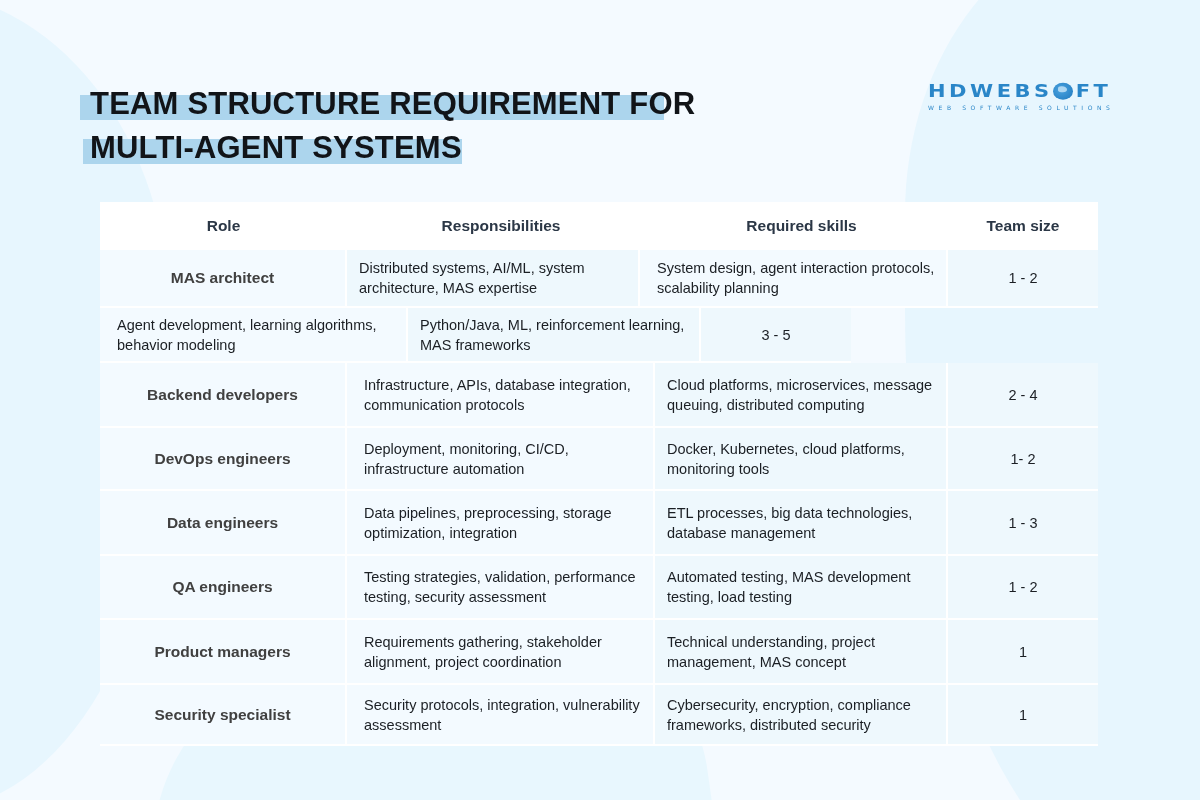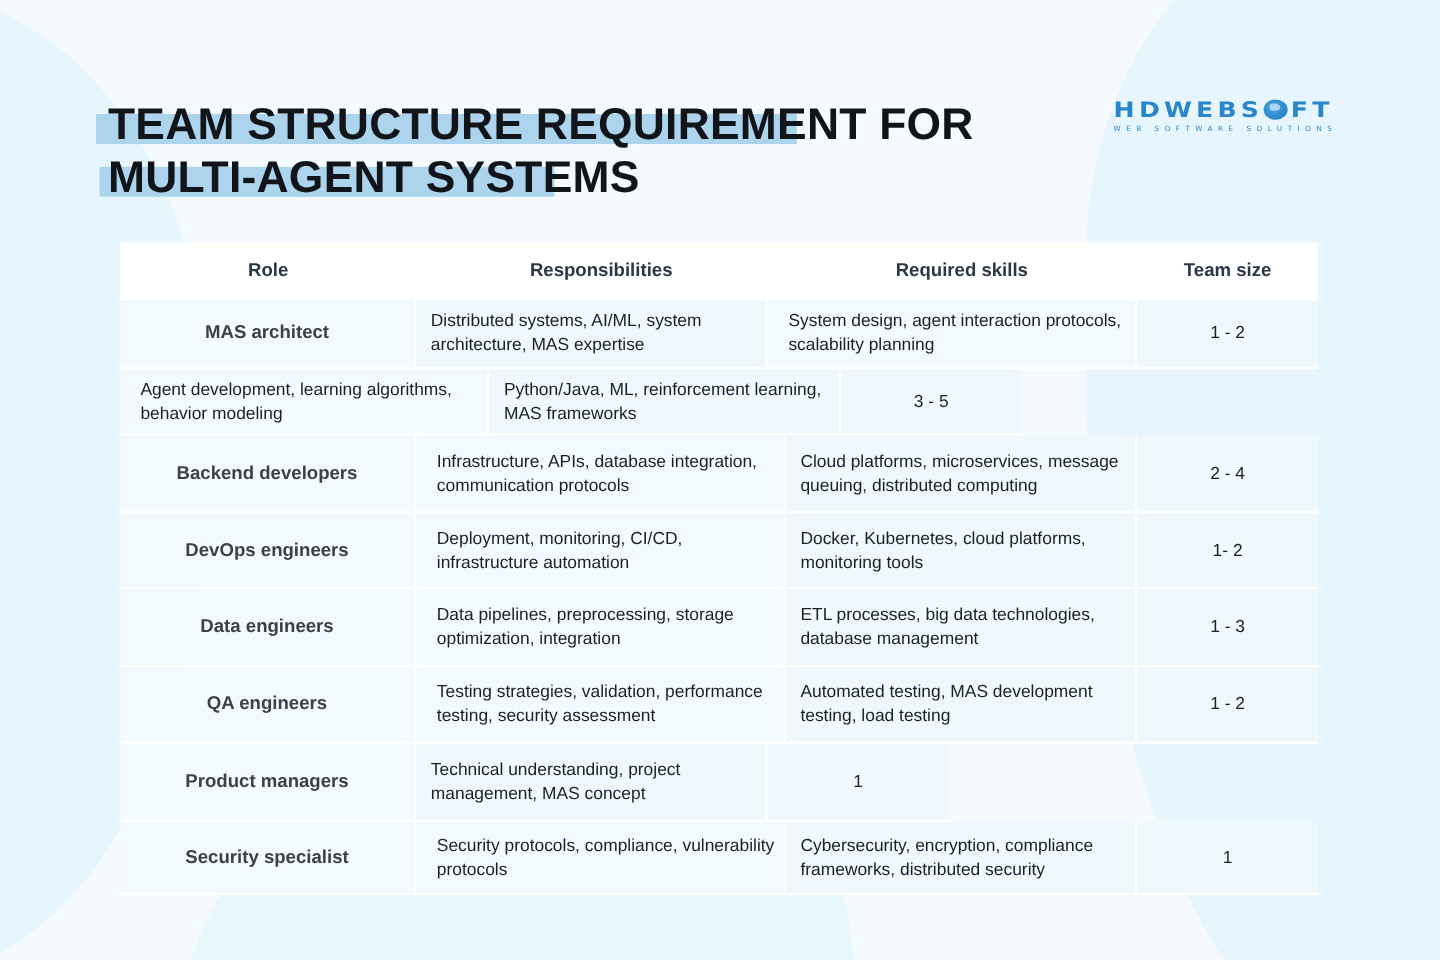--- a/index.html
+++ b/index.html
@@ -32,21 +32,21 @@
       border-radius: 60% 50% 0 0 / 60% 55% 0 0;
       transform: rotate(-8deg);
     }
 
     
     .title-wrap { position: absolute; left: 80px; top: 82px; }
     .title-line {
       position: relative;
       font-family: "Liberation Sans", sans-serif;
       font-weight: bold;
-      font-size: 37px;
+      font-size: 31px;
       letter-spacing: 0.2px;
       color: #111418;
       line-height: 44px;
       height: 44px;
       white-space: nowrap;
     }
     .title-line .hl {
       position: absolute;
       background: #acd5ed;
       z-index: 0;
@@ -200,23 +200,24 @@
 
   <div class="row data" style="height:64px">
     <div class="cell c1">QA engineers</div>
     <div class="cell c2">Testing strategies, validation, performance testing, security assessment</div>
     <div class="cell c3">Automated testing, MAS development testing, load testing</div>
     <div class="cell c4">1 - 2</div>
   </div>
 
   <div class="row data" style="height:65px">
     <div class="cell c1">Product managers</div>
+    <div class="cell c2">Requirements gathering, stakeholder alignment, project coordination</div>
     <div class="cell c3">Technical understanding, project management, MAS concept</div>
     <div class="cell c4">1</div>
   </div>
 
   <div class="row data" style="height:61px">
     <div class="cell c1">Security specialist</div>
-    <div class="cell c2">Security protocols, compliance, vulnerability protocols</div>
+    <div class="cell c2">Security protocols, integration, vulnerability assessment</div>
     <div class="cell c3">Cybersecurity, encryption, compliance frameworks, distributed security</div>
     <div class="cell c4">1</div>
   </div>
 </div>
 
 </body></html>

